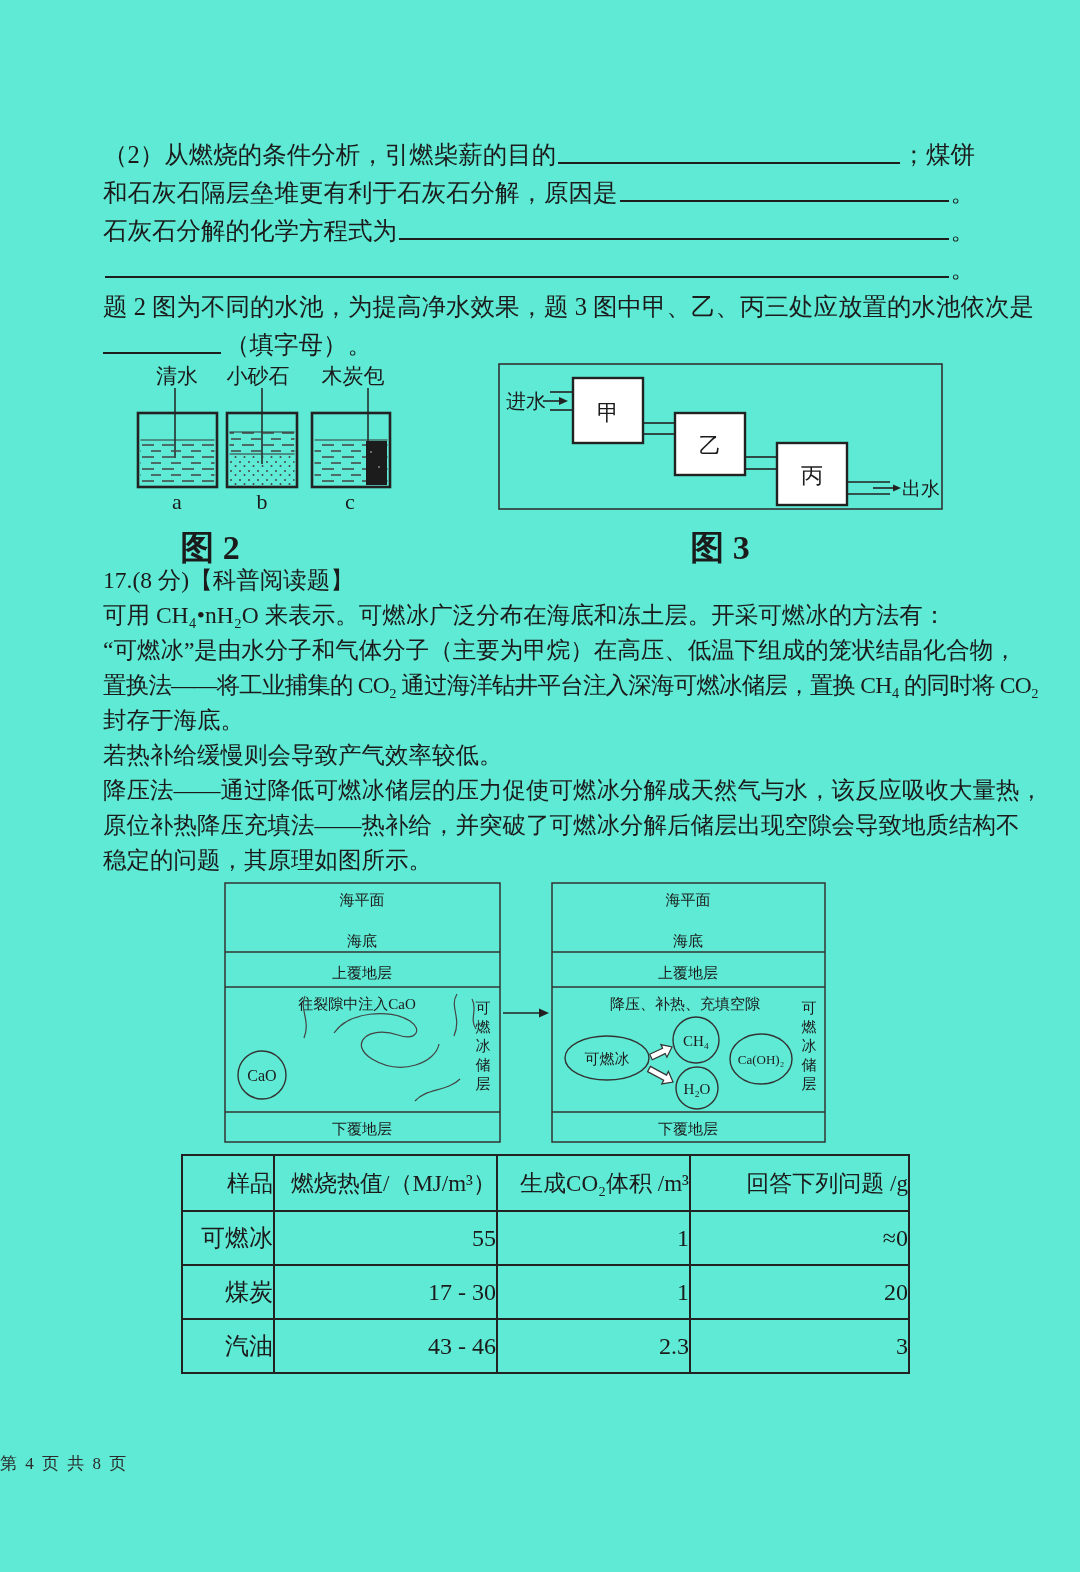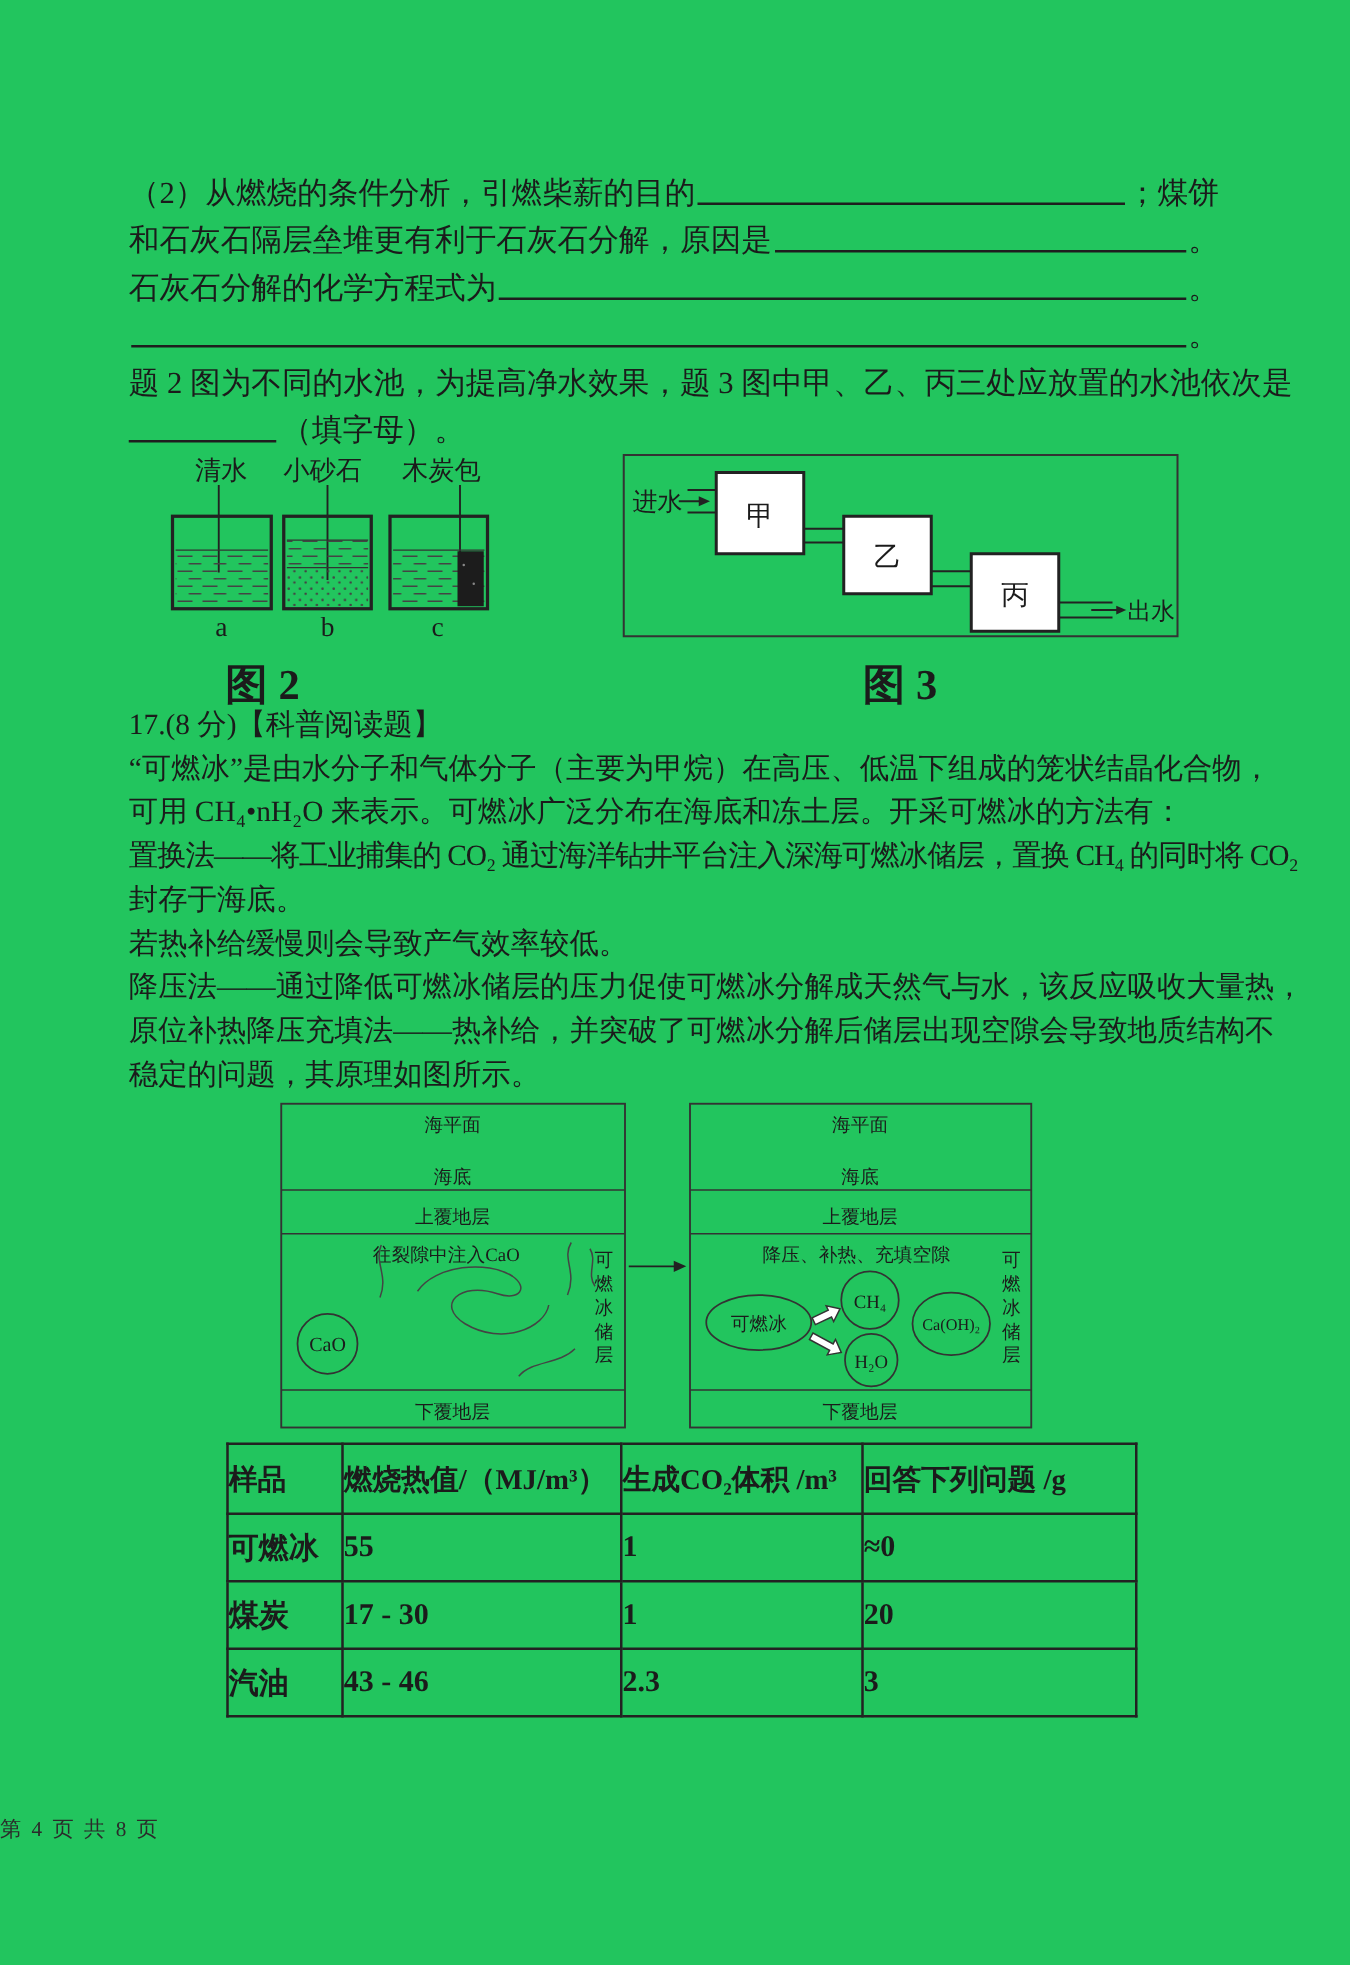--- a/index.html
+++ b/index.html
@@ -1,35 +1,35 @@
 <!DOCTYPE html>
 <html><head>
 <meta charset="utf-8">
 <style>
   html,body{margin:0;padding:0;background:#ffffff;}
   .page{
-    position:relative;width:1080px;height:1572px;background:#22c55e;
+    position:relative;width:1080px;height:1572px;background:#5eead4;
     font-family:"Liberation Serif","DejaVu Serif",serif;color:#1b1b1b;overflow:hidden;
   }
   .abs{position:absolute;}
   
   .tb1{left:103px;top:131px;width:872px;}
   .ln{display:flex;align-items:flex-end;height:38px;font-size:24.5px;white-space:nowrap;}
   .ln span{line-height:1.15;}
   .blank{flex:1;border-bottom:2px solid #1e1e1e;margin:0 2px 5px 2px;min-width:30px;}
   .blankf{width:118px;border-bottom:2px solid #1e1e1e;margin:0 4px 5px 0;}
   
   .tb2{left:103px;top:563px;width:900px;}
   .ln2{height:35px;line-height:35px;font-size:23.5px;white-space:nowrap;}
   .squeeze{letter-spacing:-0.8px;}
   .cap{position:absolute;font-size:34px;font-weight:600;text-align:center;}
   
   .dtable{position:absolute;left:181px;top:1154px;border-collapse:collapse;table-layout:fixed;width:727px;}
-  .dtable th,.dtable td{border:2px solid #222;text-align:left;vertical-align:middle;
-    font-weight:bold;padding:0;}
+  .dtable th,.dtable td{border:2px solid #222;text-align:right;vertical-align:middle;
+    font-weight:normal;padding:0;}
   .dtable th{height:54px;font-size:23px;}
   .dtable td{height:52px;font-size:24px;}
   .closing{left:103px;top:1372px;font-size:24.5px;}
   .footer{left:0;right:0;top:1452px;font-size:17px;letter-spacing:2px;color:#2b2b2b;}
   svg{position:absolute;overflow:visible;}
   svg text{font-family:"Liberation Serif","DejaVu Serif",serif;fill:#1b1b1b;}
 </style>
 </head>
 <body>
 
@@ -123,22 +123,22 @@
     <line x1="349" y1="119" x2="392" y2="119" stroke="#222" stroke-width="1.6"></line>
     <line x1="349" y1="131" x2="392" y2="131" stroke="#222" stroke-width="1.6"></line>
     <line x1="375" y1="125" x2="396" y2="125" stroke="#222" stroke-width="1.6"></line>
     <polygon points="403,125 395,121.5 395,128.5" fill="#222"></polygon>
     <text x="404" y="132" font-size="19">出水</text>
   </svg>
   <div class="cap" style="left:650px;top:525px;width:140px">图 3</div>
 
   <div class="abs tb2">
     <div class="ln2">17.(8 分)【科普阅读题】</div>
+    <div class="ln2">可用 CH₄•nH₂O 来表示。可燃冰广泛分布在海底和冻土层。开采可燃冰的方法有：</div>
     <div class="ln2">“可燃冰”是由水分子和气体分子（主要为甲烷）在高压、低温下组成的笼状结晶化合物，</div>
-    <div class="ln2">可用 CH₄•nH₂O 来表示。可燃冰广泛分布在海底和冻土层。开采可燃冰的方法有：</div>
     <div class="ln2 squeeze">置换法——将工业捕集的 CO₂ 通过海洋钻井平台注入深海可燃冰储层，置换 CH₄ 的同时将 CO₂</div>
     <div class="ln2">封存于海底。</div>
     <div class="ln2">若热补给缓慢则会导致产气效率较低。</div>
     <div class="ln2">降压法——通过降低可燃冰储层的压力促使可燃冰分解成天然气与水，该反应吸收大量热，</div>
     <div class="ln2">原位补热降压充填法——热补给，并突破了可燃冰分解后储层出现空隙会导致地质结构不</div>
     <div class="ln2">稳定的问题，其原理如图所示。</div>
   </div>
 
   <svg style="left:210px;top:878px" width="630" height="272" viewBox="0 0 630 272">
 

